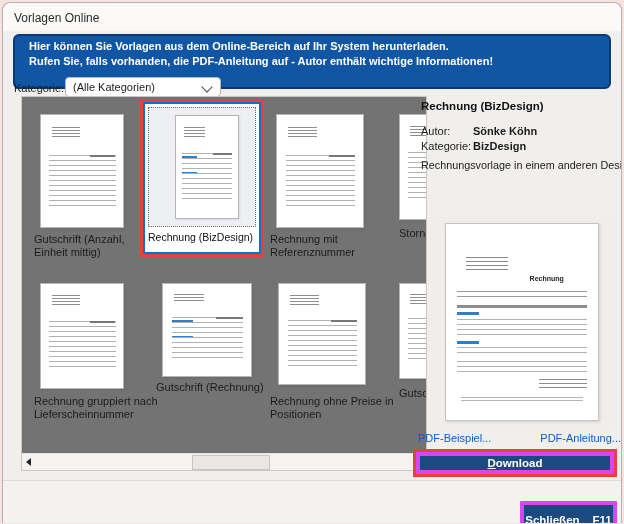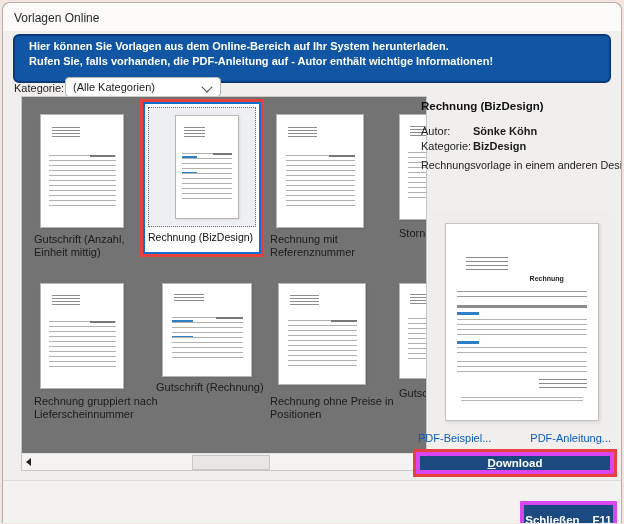--- a/index.html
+++ b/index.html
@@ -1,20 +1,20 @@
 <!DOCTYPE html>
 <html><head>
 <meta charset="utf-8">
 <style>
   html,body{margin:0;padding:0;}
   body{width:624px;height:524px;position:relative;background:#f3e4df;font-family:"Liberation Sans",sans-serif;overflow:hidden;}
   .dlg{position:absolute;left:2px;top:2px;right:2px;bottom:1px;background:#f1efed;border:1px solid #b6b1ae;border-bottom:none;border-radius:8px 8px 0 0;overflow:hidden;}
   .titlebar{position:absolute;left:0;top:0;right:0;height:28px;background:#fbfaf9;border-radius:8px 8px 0 0;}
   .title{position:absolute;left:11px;top:8px;font-size:12px;color:#2b2b2b;}
-  .banner{position:absolute;left:10px;right:10px;top:31px;height:30px;background:#1156a5;border:2px solid #0a3a76;border-radius:6px;color:#fff;font-weight:bold;font-size:11px;line-height:15px;padding:3px 10px 12px 14px;}
+  .banner{position:absolute;left:10px;right:10px;top:31px;height:30px;background:#1156a5;border:2px solid #0a3a76;border-radius:6px;color:#fff;font-weight:bold;font-size:11px;line-height:15px;padding:3px 10px 18px 14px;}
   .cat-label{position:absolute;left:11px;top:79px;font-size:11px;color:#1c1c1c;}
   .select{position:absolute;left:62px;top:74px;width:156px;height:20px;background:#fff;border:1px solid #b9b6b4;border-radius:4px;font-size:11px;color:#1c1c1c;line-height:18px;padding-left:7px;box-sizing:border-box;cursor:default;}
   .chev{position:absolute;right:9px;top:5px;width:7px;height:7px;border-left:1.4px solid #4f4e4d;border-bottom:1.4px solid #4f4e4d;transform:rotate(-45deg);}
   .grid{position:absolute;left:6px;top:93px;width:404px;height:373px;background:#737373;border:1px solid #c9c6c4;overflow:hidden;margin-left:12px;}
   .tpage{position:absolute;background:#fff;border:1px solid #b8b5b3;box-shadow:1px 1px 2px rgba(0,0,0,.08);}
   .tpage::before{content:"";position:absolute;left:13%;top:11%;width:34%;height:10%;background:repeating-linear-gradient(to bottom,#8d8d8d 0,#8d8d8d 1px,transparent 1px,transparent 3px);}
   .tpage::after{content:"";position:absolute;left:10%;top:36%;right:9%;height:46%;background:linear-gradient(#777,#777) 100% 0/38% 2px no-repeat,repeating-linear-gradient(to bottom,#b3b1b0 0,#b3b1b0 1px,transparent 1px,transparent 5px);}
   .bacc{position:absolute;left:10%;top:39%;width:24%;height:2px;background:#2e7fc6;box-shadow:0 16px 0 #2e7fc6;}
   .tl{position:absolute;font-size:11px;line-height:13px;color:#1c1c1c;}
   .selwrap{position:absolute;left:118px;top:2px;width:124px;height:158px;border:3px solid #e8403c;box-sizing:border-box;}
@@ -37,21 +37,21 @@
   .pv-title{position:absolute;left:55%;top:26%;font-size:7px;font-weight:bold;color:#222;}
   .pv-meta{position:absolute;left:7%;right:7%;top:34%;height:6px;background:repeating-linear-gradient(to bottom,#9d9b9a 0,#9d9b9a 1px,transparent 1px,transparent 5px);}
   .pv-head{position:absolute;left:7%;right:7%;top:41.5%;height:3px;background:#8f8d8c;}
   .pv-sec{position:absolute;left:7%;width:15%;height:3px;background:#2e7fc6;}
   .pv-sec1{top:45%;} .pv-sec2{top:59.5%;}
   .pv-rows{position:absolute;left:7%;right:7%;background:repeating-linear-gradient(to bottom,#b3b1b0 0,#b3b1b0 1px,transparent 1px,transparent 5px);}
   .pv-rows1{top:48.5%;height:9%;} .pv-rows2{top:63%;height:5%;} .pv-rows3{top:70%;height:7%;}
   .pv-total{position:absolute;right:7%;top:79%;width:32%;height:6%;background:repeating-linear-gradient(to bottom,#8f8d8c 0,#8f8d8c 1px,transparent 1px,transparent 4px);}
   .pv-foot{position:absolute;left:10%;right:10%;top:88.5%;height:4px;background:repeating-linear-gradient(to bottom,#b8b6b5 0,#b8b6b5 1px,transparent 1px,transparent 3px);}
   .link{position:absolute;top:429px;font-size:11px;color:#0b5cc4;cursor:pointer;}
-  .link-l{left:415px;} .link-r{right:10px;text-align:right;}
+  .link-l{left:415px;} .link-r{right:0;text-align:right;}
   .dlwrap{position:absolute;left:410px;top:446px;width:204px;height:28px;border:3px solid #e8403c;box-sizing:border-box;}
   .btn{background:#1a4a80;border:4px solid #d946ef;color:#fff;font-size:11.5px;font-weight:600;display:flex;align-items:center;justify-content:center;cursor:pointer;font-family:"Liberation Sans",sans-serif;}
   .dlbtn{width:100%;height:100%;box-sizing:border-box;}
   .footer{position:absolute;left:0;right:0;top:477px;bottom:0;background:#f4f2f0;border-top:1px solid #dedcda;}
   .closebtn{position:absolute;left:517px;top:20px;width:89px;height:29px;border-radius:1px;}
   .ak{text-decoration:underline;}
   .f11{margin-left:13px;font-weight:600;}
 </style>
 </head>
 <body>

